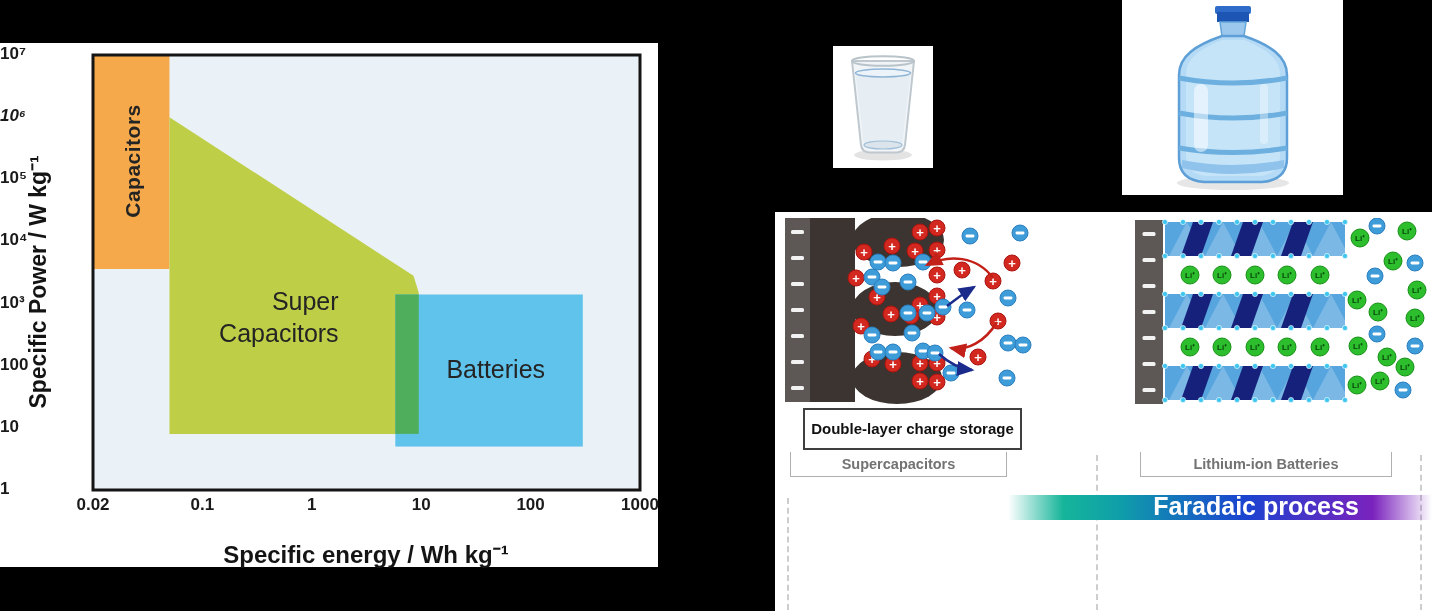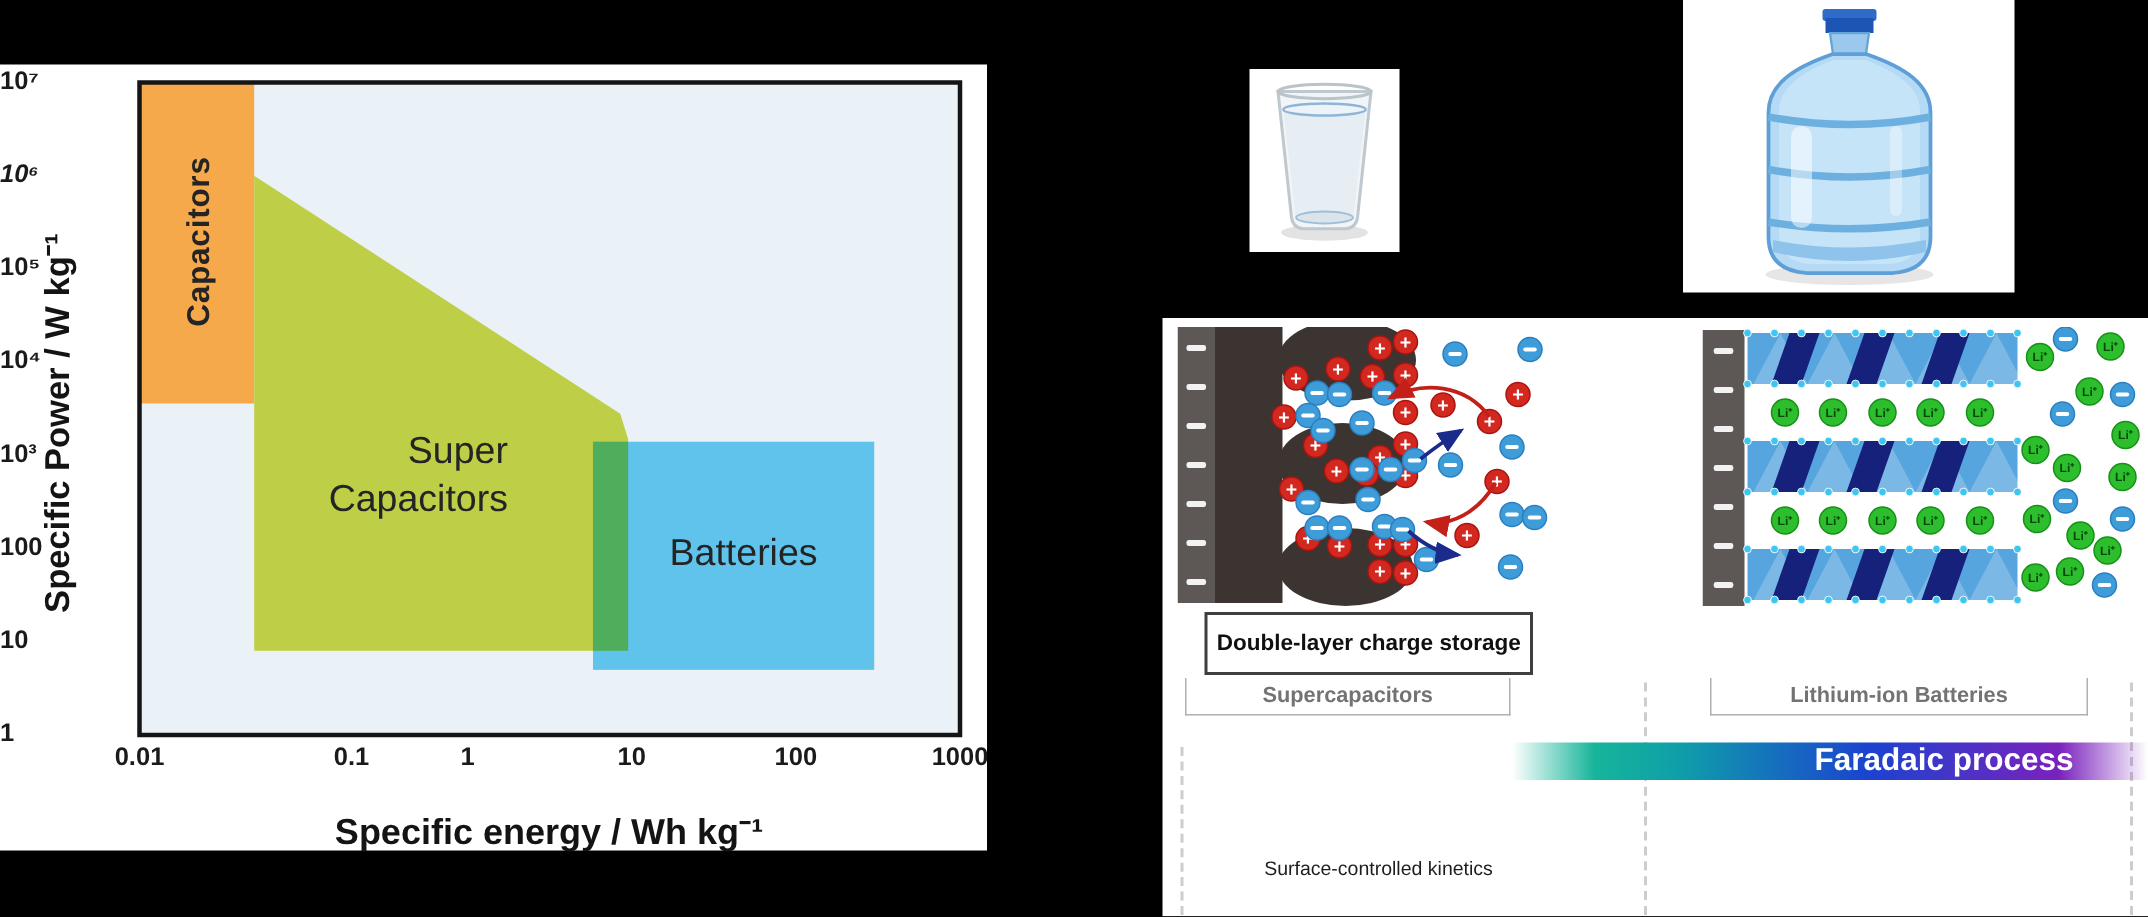--- a/index.html
+++ b/index.html
@@ -36,21 +36,21 @@
   #dl-sub{left:15px;top:240px;width:215px;height:24px;}
   #bt-sub{left:365px;top:240px;width:250px;height:24px;}
   .dash-line{position:absolute;width:0;border-left:2px dashed #cdcdcd;}
   #dash-left{left:12px;top:286px;height:112px;}
   #dash-mid{left:321px;top:243px;height:155px;}
   #dash-right{left:645px;top:243px;height:155px;}
   .proc-bar{position:absolute;height:25px;}
   #faradaic-bar{left:233px;top:283px;width:424px;}
   #nonfaradaic-bar{left:2px;top:331px;width:410px;}
   .proc-bar span{position:absolute;top:50%;transform:translate(-50%,-54%);color:#fff;font-weight:bold;white-space:nowrap;}
-  #faradaic-bar span{left:248px;font-size:21px;margin-left:40px;}
+  #faradaic-bar span{left:248px;font-size:25px;}
   #nonfaradaic-bar span{left:186px;font-size:22px;}
   .kinetics{position:absolute;width:240px;text-align:center;font-size:13px;color:#1d1d1d;}
   #diffusion-label{left:365px;top:311px;}
   #surface-label{left:24px;top:359px;}
 </style>
 </head>
 <body>
 
 <div id="canvas">
 
@@ -58,22 +58,22 @@
     <svg id="chart-svg" viewBox="0 0 658 524">
         <rect x="93" y="12" width="547" height="435" fill="#EAF2F7"></rect>
         <rect fill="#F5A94B" x="93" y="12" width="76.46731847436047" height="214.00120173803288"></rect>
         <polygon fill="#BECE46" points="169.46731847436047,74.14285714285714 413.47843047314365,232.78375090944778 418.76296241859995,249.62861461582554 418.76296241859995,390.87940795121494 169.46731847436047,390.87940795121494"></polygon>
         <rect fill="#5FC3EC" x="395.31902249578536" y="251.4906149257095" width="187.4780427705457" height="152.07339194769503"></rect>
         <rect fill="#4FAE5C" x="395.31902249578536" y="251.4906149257095" width="23.443939922814593" height="139.38879302550544"></rect>
         <rect x="93" y="12" width="547" height="435" fill="none" stroke="#151515" stroke-width="3"></rect>
       </svg>
     <div class="ylabel">Specific Power / W kg⁻¹</div>
     <div class="xlabel">Specific energy / Wh kg⁻¹</div>
-  <div class="xtick" style="left: 93px;">0.01</div>
-      <div class="xtick" style="left: 202.4px; margin-left: 32px;">0.1</div>
+  <div class="xtick" style="left: 93px;">0.02</div>
+      <div class="xtick" style="left: 202.4px;">0.1</div>
       <div class="xtick" style="left: 311.8px;">1</div>
       <div class="xtick" style="left: 421.2px;">10</div>
       <div class="xtick" style="left: 530.6px;">100</div>
       <div class="xtick" style="left: 640px;">1000</div>
       <div class="ytick" style="top: 436px;">1</div>
       <div class="ytick" style="top: 373.857px;">10</div>
       <div class="ytick" style="top: 311.714px;">100</div>
       <div class="ytick" style="top: 249.571px;">10³</div>
       <div class="ytick" style="top: 187.429px;">10⁴</div>
       <div class="ytick" style="top: 125.286px;">10⁵</div>
@@ -429,15 +429,14 @@
     </div>
 
     <div class="dash-line" id="dash-left"></div>
     <div class="dash-line" id="dash-mid"></div>
     <div class="dash-line" id="dash-right"></div>
 
     <div class="proc-bar" id="faradaic-bar" style="background: linear-gradient(90deg, rgba(255, 255, 255, 0) 0%, rgb(22, 181, 154) 13%, rgb(15, 159, 169) 26%, rgb(27, 67, 208) 56%, rgb(122, 34, 189) 86%, rgba(167, 73, 199, 0) 100%);">
       <span>Faradaic process</span>
     </div>
 
-    <div class="kinetics" id="surface-label">Surface-controlled kinetics</div>
   </section>
 </div>
 
 </body></html>

